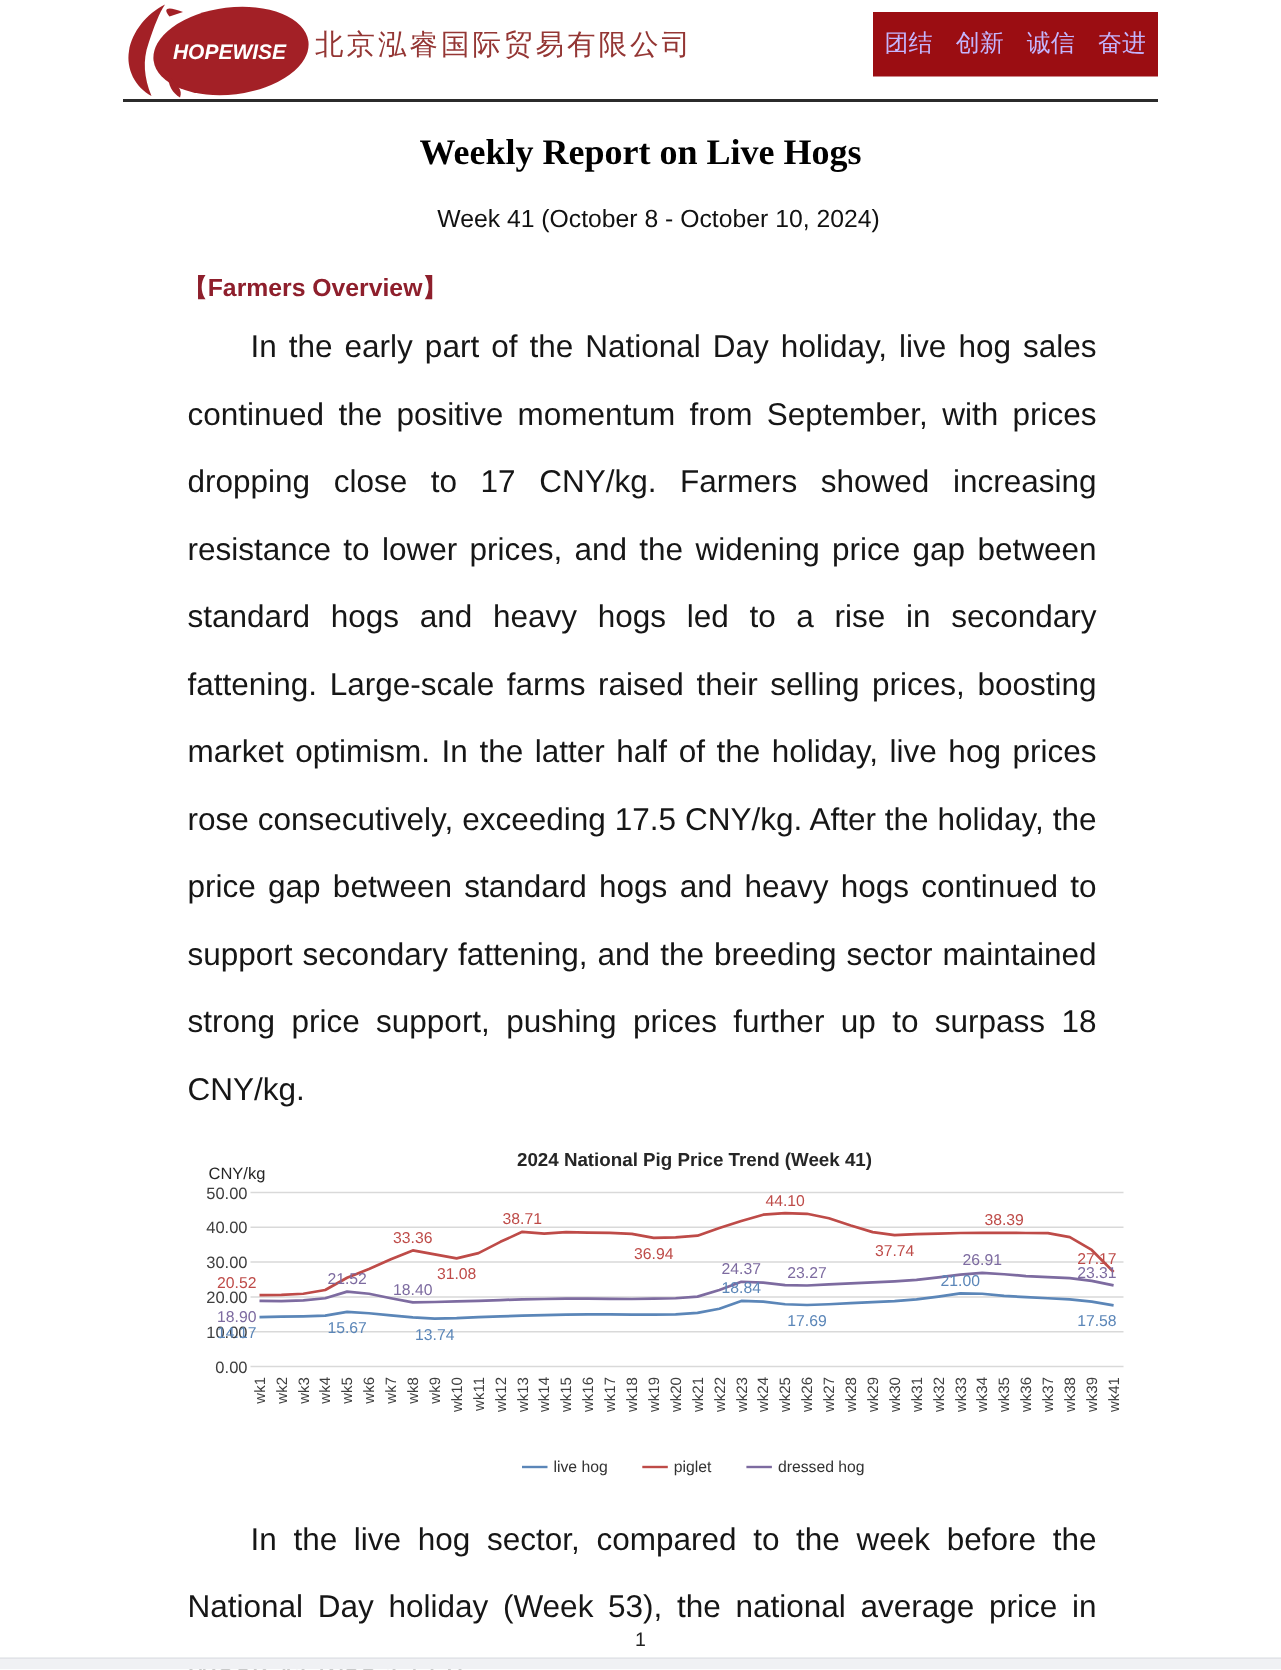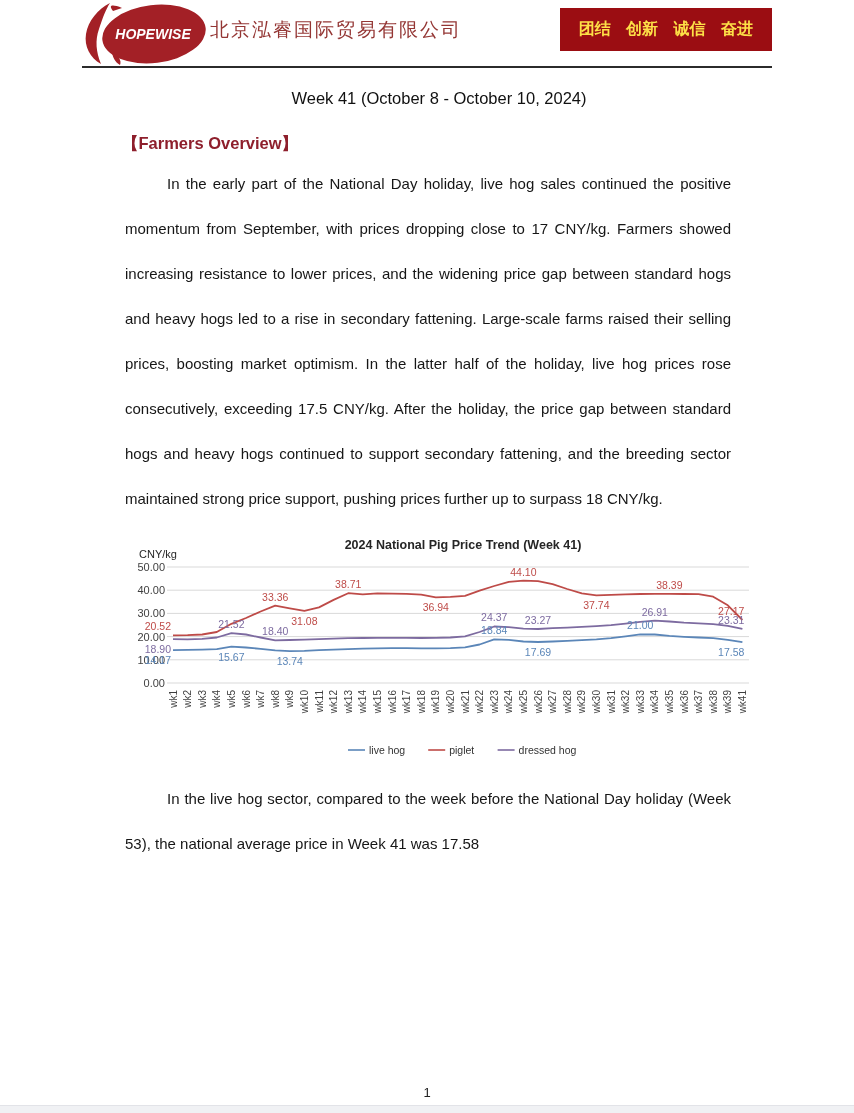--- a/index.html
+++ b/index.html
@@ -4,29 +4,29 @@
 <style>
   html,body{margin:0;padding:0;background:#fff;}
   .page{position:relative;width:854px;height:1113px;background:#fff;overflow:hidden;
         font-family:"Liberation Sans",sans-serif;color:#1a1a1a;}
   
   .hdr{display:flex;align-items:center;margin:0 82px;height:66px;border-bottom:2px solid #2b2b2b;}
   .logo{flex:0 0 auto;width:128px;height:62px;position:relative;}
   .names{flex:1;text-align:left;padding-bottom:6px;}
   .cn{font-size:19px;color:#943634;letter-spacing:2px;}
   .en{font-size:14.5px;font-weight:bold;color:#101010;margin-top:3px;}
-  .banner{flex:0 0 auto;background:#9b0d12;color:#fde047;font-weight:bold;font-size:16px;
-          padding:11px 19px;margin-bottom:8px;word-spacing:11px;white-space:nowrap;}
+  .banner{flex:0 0 auto;background:#9b0d12;color:#c4b5fd;font-weight:normal;font-size:16px;
+          padding:11px 8px;margin-bottom:8px;word-spacing:11px;white-space:nowrap;}
   
   .title{font-family:"Liberation Serif",serif;font-weight:bold;font-size:24px;
          text-align:center;margin:21px 0 0 0;color:#000;}
   .subtitle{font-size:16.5px;text-align:center;margin-top:21px;color:#111;padding-left:24px;}
   .section-heading{color:#8e1f2c;font-weight:bold;font-size:16.5px;margin:25px 0 0 122px;}
   
-  .para{margin:6px 0 0 0;padding:0 123px 0 125px;font-size:15px;line-height:45px;
+  .para{margin:6px 0 0 0;padding:0 123px 0 125px;font-size:21px;line-height:45px;
         text-align:justify;text-indent:42px;color:#161616;}
   
   .chart-fig{margin:10px 0 0 133px;width:622px;}
   .chart-fig svg{display:block;}
   
   .pageno{position:absolute;left:0;right:0;bottom:13px;text-align:center;font-size:13px;color:#222;}
   .page-edge{position:absolute;left:0;right:0;bottom:0;height:7px;background:#f0f1f4;border-top:1px solid #e2e3e8;}
 </style>
 </head>
 <body>
@@ -42,20 +42,21 @@
         <path d="M30 48 C36 54 40 58 38 63 C33 60 30 55 30 48 Z" fill="#a32026"></path>
         <text x="71" y="37" text-anchor="middle" font-size="14" font-style="italic" font-weight="bold" fill="#ffffff" font-family="Liberation Sans, sans-serif">HOPEWISE</text>
       </svg>
     </div>
     <div class="names">
       <div class="cn">北京泓睿国际贸易有限公司</div>
     </div>
     <div class="banner" style="background: rgb(155, 13, 18);">团结 创新 诚信 奋进</div>
   </div>
 
+  <div class="title">Weekly Report on Live Hogs</div>
   <div class="subtitle">Week 41 (October 8 - October 10, 2024)</div>
   <div class="section-heading">【Farmers Overview】</div>
 
   <p class="para">In the early part of the National Day holiday, live hog sales continued the positive momentum from September, with prices dropping close to 17 CNY/kg. Farmers showed increasing resistance to lower prices, and the widening price gap between standard hogs and heavy hogs led to a rise in secondary fattening. Large-scale farms raised their selling prices, boosting market optimism. In the latter half of the holiday, live hog prices rose consecutively, exceeding 17.5 CNY/kg. After the holiday, the price gap between standard hogs and heavy hogs continued to support secondary fattening, and the breeding sector maintained strong price support, pushing prices further up to surpass 18 CNY/kg.</p>
 
   <figure class="chart-fig" style="margin-top:10px;margin-bottom:0;">
     <svg id="chart-svg" width="622" height="237" viewBox="0 0 622 237">
         <line x1="34" y1="152" x2="616" y2="152" stroke="#d9d9d9" stroke-width="1"></line>
         <text x="32" y="156" text-anchor="end" font-size="11" fill="#3f3f3f" font-family="Liberation Sans, sans-serif">0.00</text>
         <line x1="34" y1="128.8" x2="616" y2="128.8" stroke="#d9d9d9" stroke-width="1"></line>

